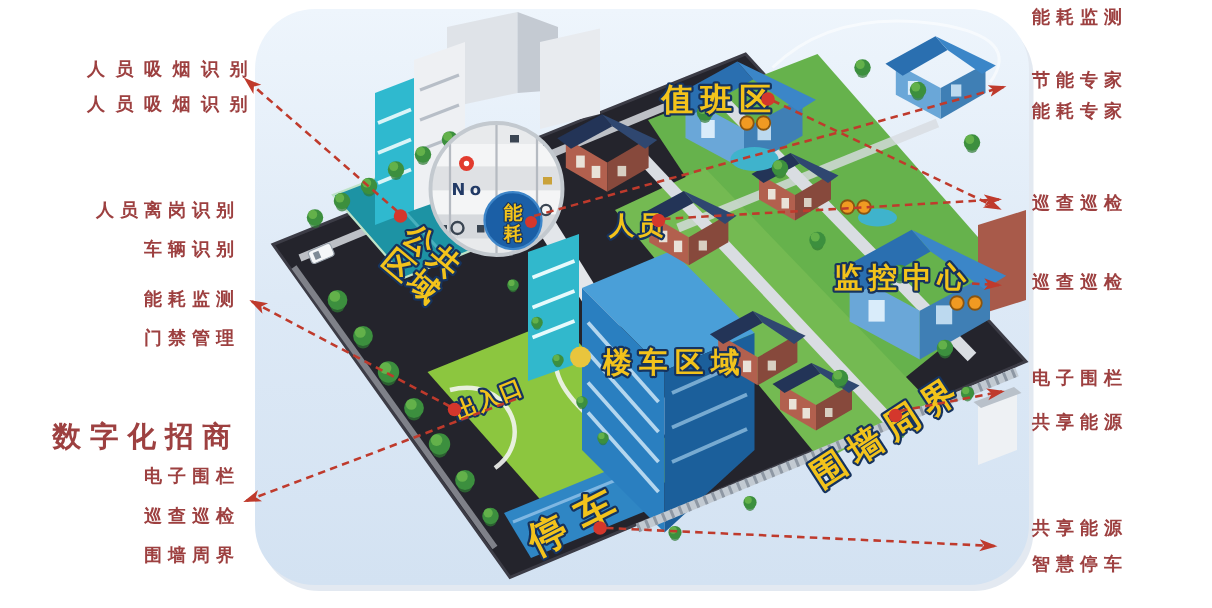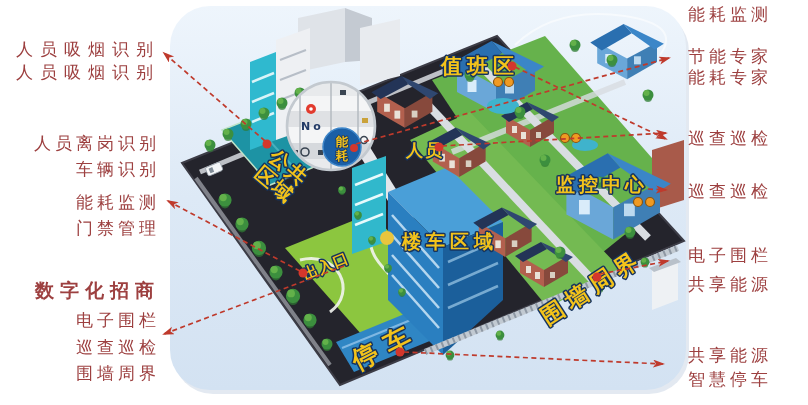--- a/index.html
+++ b/index.html
@@ -5,30 +5,30 @@
   html,body{margin:0;padding:0;}
   body{
     width:808px;height:405px;position:relative;overflow:hidden;
     background:#ffffff;
     font-family:"DejaVu Sans","Liberation Sans",sans-serif;
   }
   #stage{position:absolute;left:0;top:0;width:808px;height:405px;}
   .side-label{
     position:absolute;
     color:#9d4040;
-    font-weight:normal;
-    font-size:17px;
+    font-weight:bold;
+    font-size:12px;
     letter-spacing:4px;
     white-space:nowrap;
     line-height:1.2;
   }
   .side-label.left{left:0;width:160px;text-align:right;}
   .side-label.right{left:688px;text-align:left;}
-  .side-label.wide{letter-spacing:7px;}
-  .side-label.xl{font-size:19px;letter-spacing:6px;font-weight:800;font-family:Liberation Serif, serif;}
+  .side-label.wide{letter-spacing:7px;padding-left:12px;}
+  .side-label.xl{font-size:19px;letter-spacing:6px;font-weight:800;}
   svg text.maplabel{
     fill:#f3c31b;
     stroke:#16335e;
     stroke-width:3px;
     paint-order:stroke;
     stroke-linejoin:round;
     font-weight:bold;
     font-family:"DejaVu Sans","Liberation Sans",sans-serif;
   }
   svg text.minilabel{

